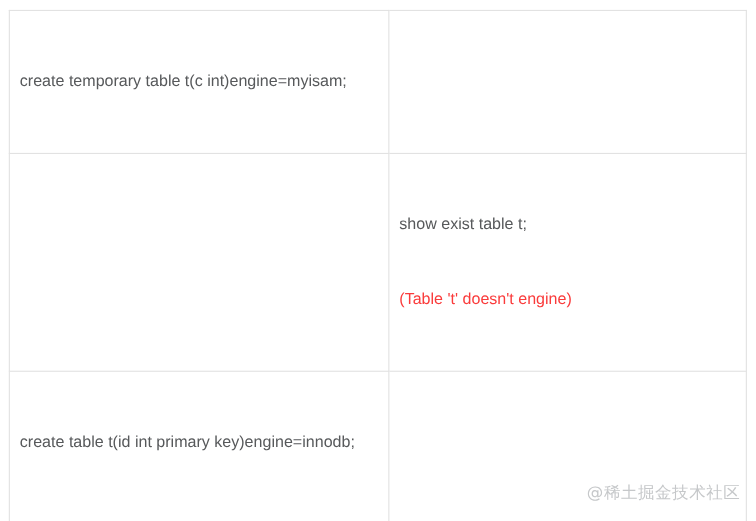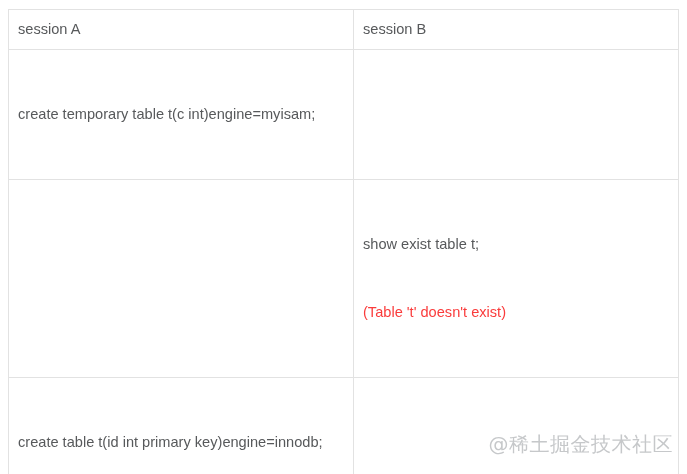--- a/index.html
+++ b/index.html
@@ -54,56 +54,52 @@
 
   .line { display: block; }
 
   .txt-normal { color: #57595b; }
   .txt-error   { color: #fa3b3b; }
 
   .watermark {
     position: absolute;
     right: 14px;
     bottom: 16px;
-    font-size: 20px;
+    font-size: 15px;
     color: #c6c8ca;
     letter-spacing: 0.5px;
     font-family: "DejaVu Sans", "Liberation Sans", sans-serif;
     user-select: none;
     pointer-events: none;
     white-space: nowrap;
   }
 </style>
 </head>
 <body>
 
 <div class="table-wrap">
   <table class="session-table">
     <colgroup>
       <col class="col-a">
       <col class="col-b">
     </colgroup>
     <tbody>
-      <tr class="row-header">
-        <td><span class="line txt-normal">session A</span></td>
-        <td><span class="line txt-normal">session B</span></td>
-      </tr>
 
       <tr class="row-1">
         <td>
           <span class="line txt-normal">create temporary table t(c int)engine=myisam;</span>
         </td>
         <td></td>
       </tr>
 
       <tr class="row-2">
         <td></td>
         <td>
           <span class="line txt-normal">show exist table t;</span>
-          <span class="line txt-error">(Table 't' doesn't exist)</span>
+          <span class="line txt-error">(Table 't' doesn't engine)</span>
         </td>
       </tr>
 
       <tr class="row-3">
         <td>
           <span class="line txt-normal">create table t(id int primary key)engine=innodb;</span>
           
           
           
           

